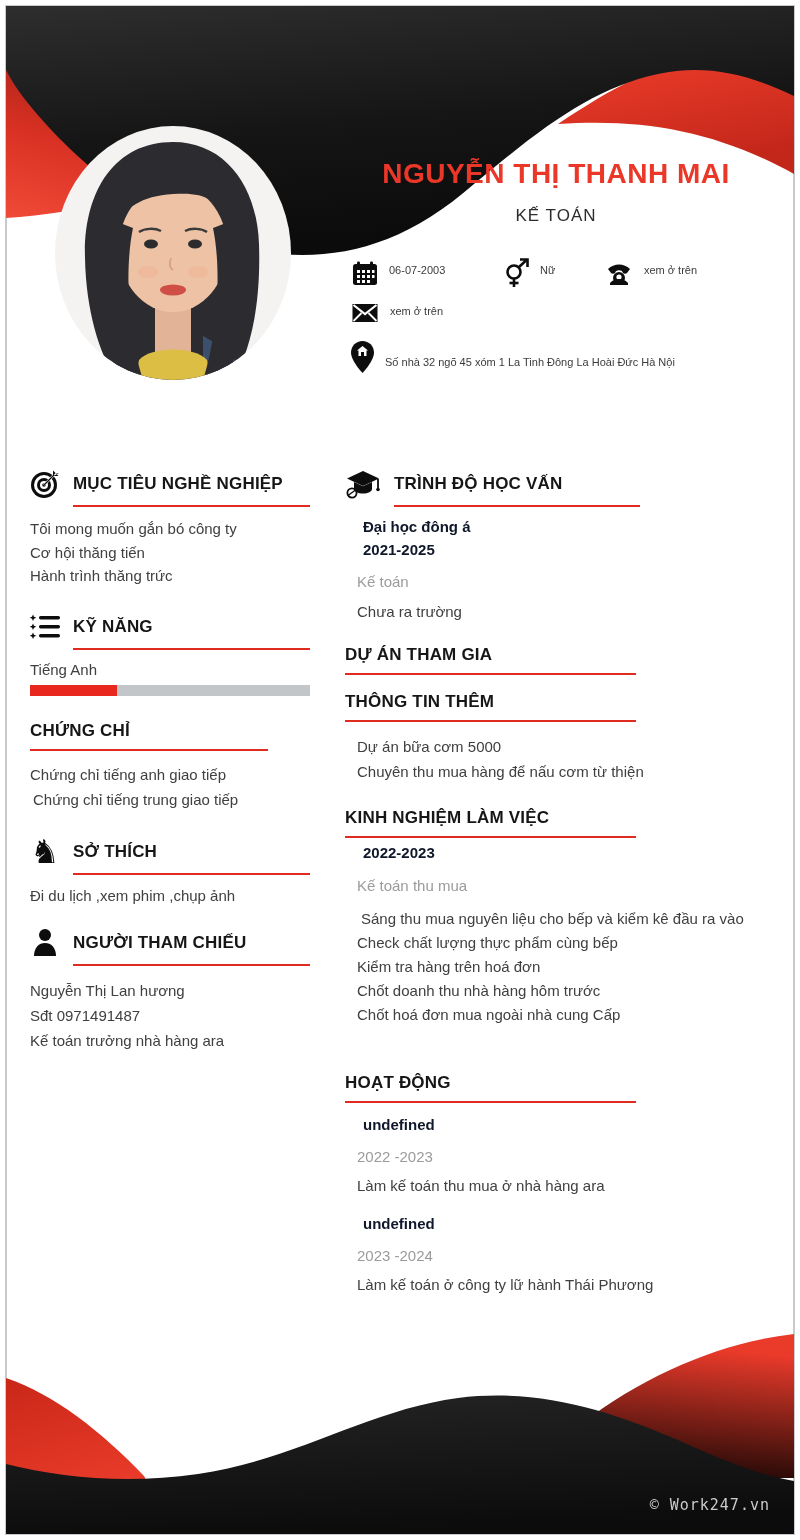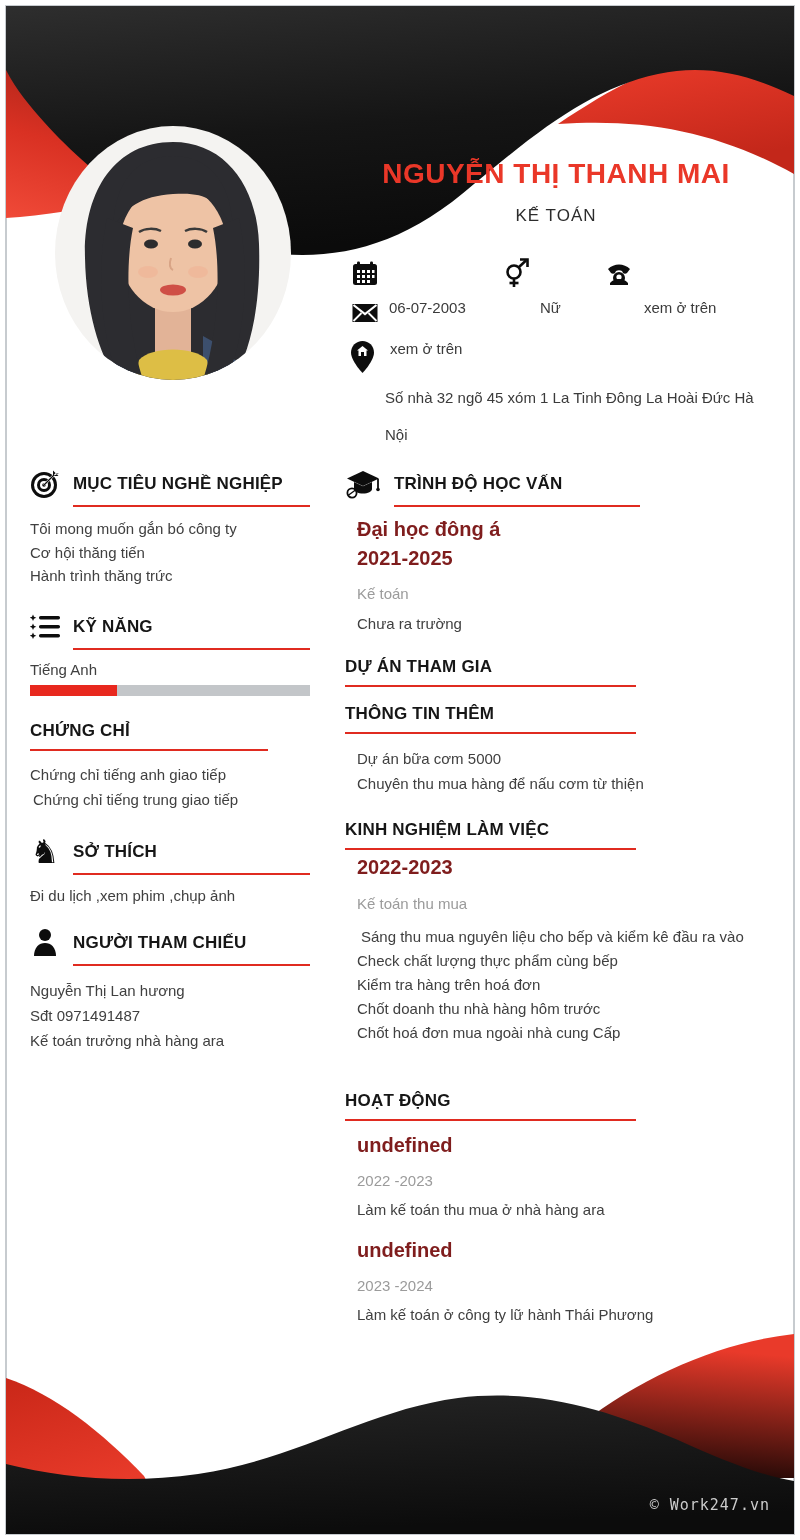--- a/index.html
+++ b/index.html
@@ -7,36 +7,36 @@
   #stage { position:relative; width:800px; height:1540px; overflow:hidden; background:#fff; }
   #sheet-border { position:absolute; left:5px; top:5px; right:5px; bottom:5px; border:2px solid #c7cbcf; background:#fff; }
   svg { display:block; }
 
   .abs { position:absolute; }
 
   
   #name { left:330px; top:158px; width:452px; text-align:center; font-size:28px; font-weight:bold; letter-spacing:.5px; }
   #job-title { left:330px; top:206px; width:452px; text-align:center; font-size:17px; color:#2c2c2c; letter-spacing:1px; }
 
-  .contact-text { font-size:15px; color:#3b3b3b;margin-top:35px; }
+  .contact-text { font-size:11px; color:#3b3b3b; }
   .cicon { width:26px; height:26px; }
 
   
   .col { position:absolute; top:468px; }
   #col-left  { left:30px;  width:280px; }
   #col-right { left:345px; width:414px; }
 
   .sec-head { display:flex; align-items:center; gap:13px; }
   .sec-head .ic { flex:0 0 auto; width:30px; height:32px; display:flex; align-items:center; justify-content:center; }
   .sec-title { font-size:17px; font-weight:bold; color:#161616; letter-spacing:.2px; }
   .rule { height:2px; background:#e02b20; }
   .rule.ind { margin-left:43px; }
 
   .body-text { font-size:15px; color:#404040; }
-  .bold-line { font-size:20px; font-weight:bold; color:#7f1d1d; }
+  .bold-line { font-size:15px; font-weight:bold; color:#0f172a;margin-left:6px; }
   .gray-line { font-size:15px; color:#9b9b9b; }
 
   .bar-track { width:100%; height:11px; background:#c3c6c9; }
   .bar-fill  { height:100%; background:#e8281e; }
 
   .knight-glyph { font-size:33px; line-height:30px; color:#0d0d0d; }
 
   
   #footer-brand { right:30px; top:1496px; font-family:"DejaVu Sans Mono","Liberation Mono",monospace; font-size:15px; color:#cccccc; letter-spacing:1px; }
 </style>

